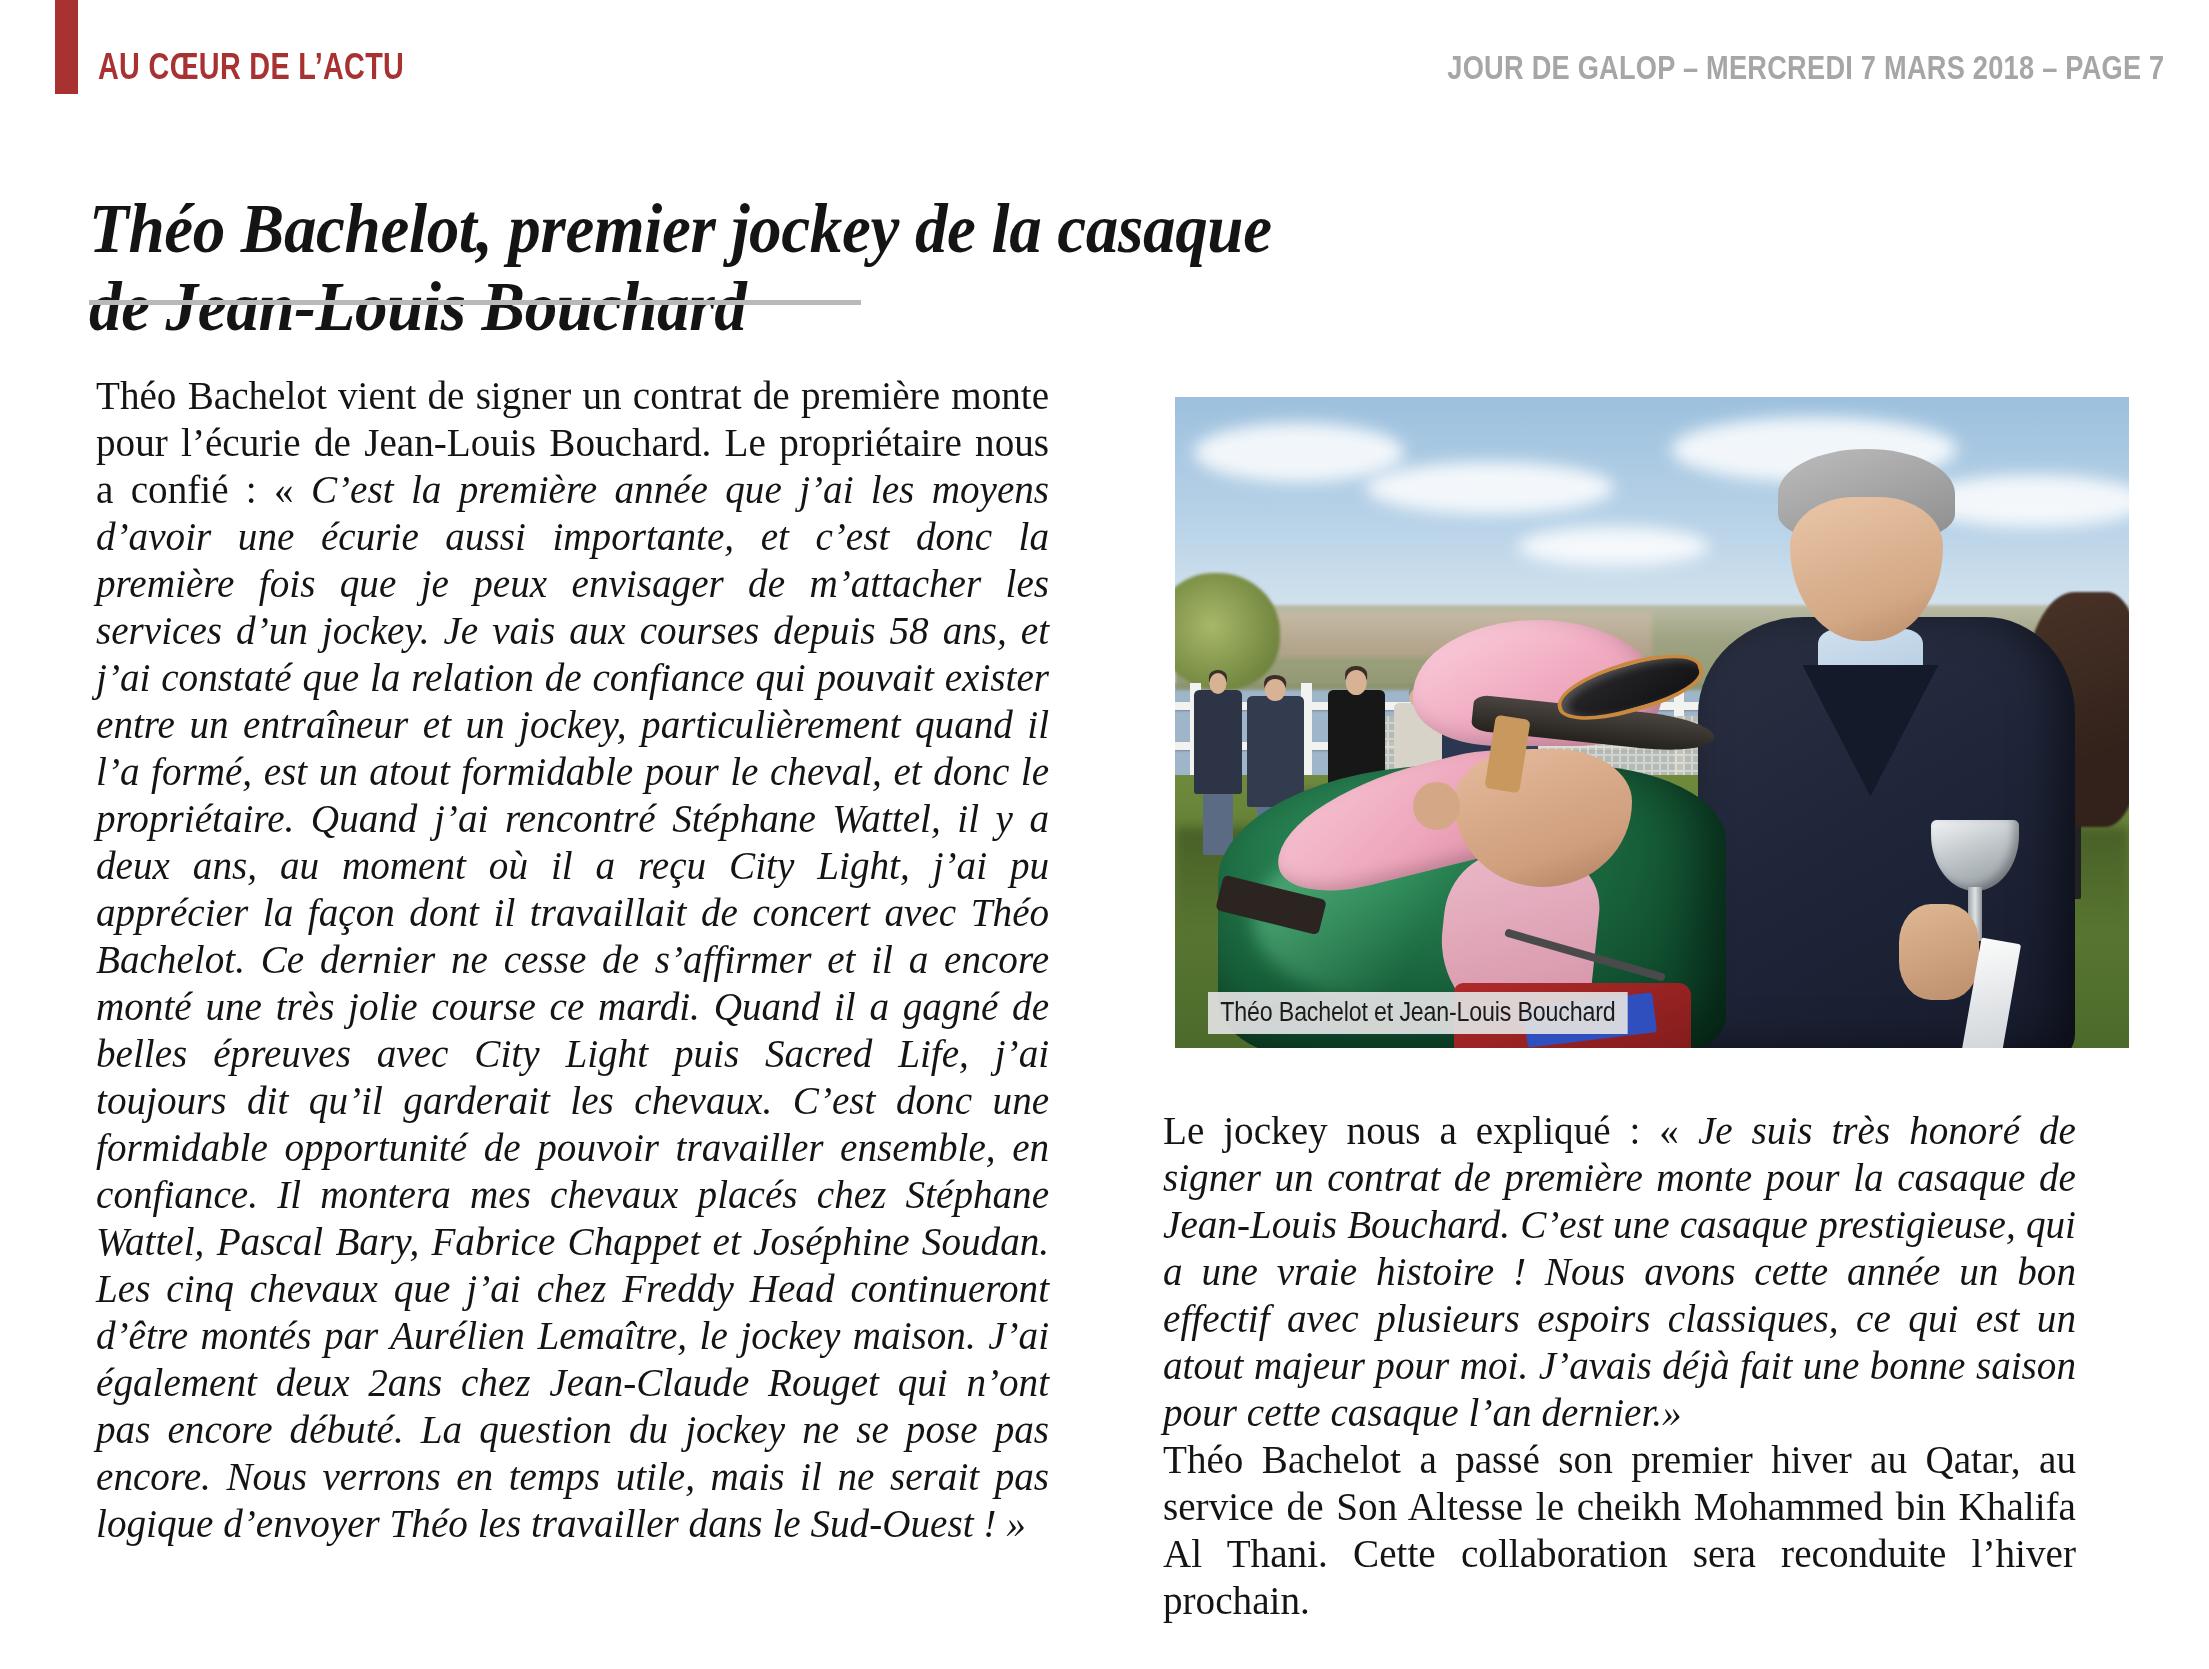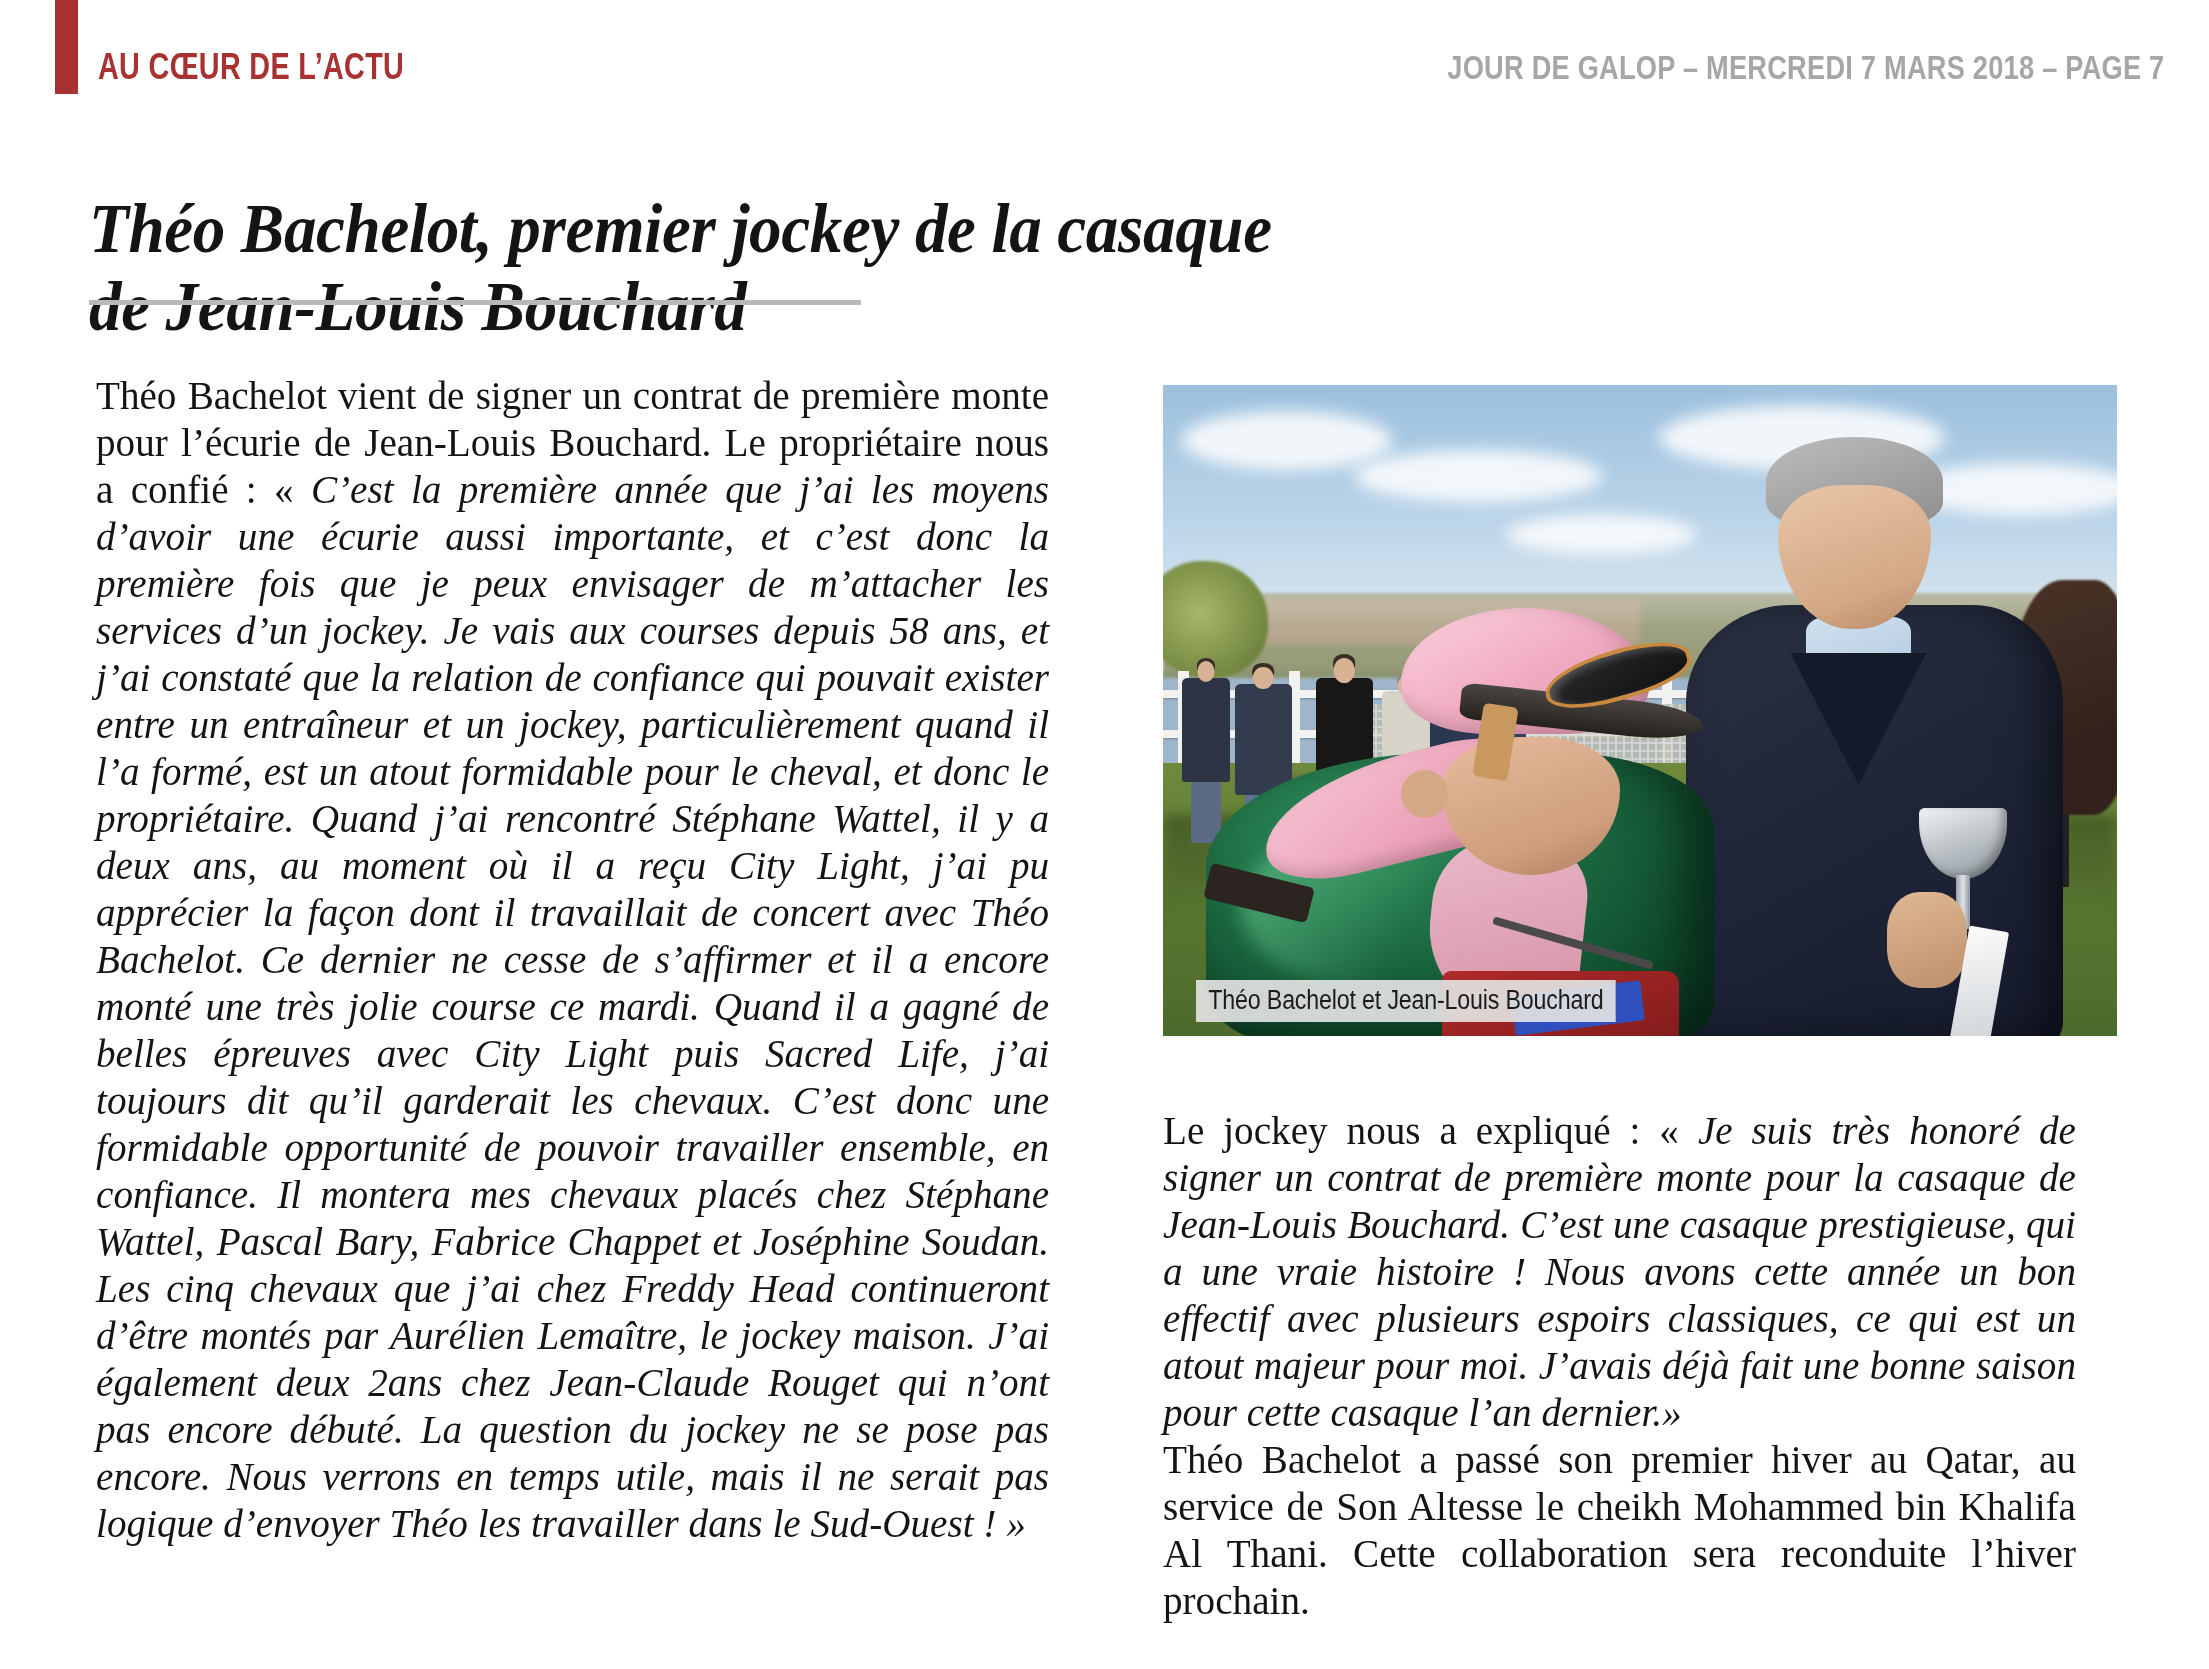--- a/index.html
+++ b/index.html
@@ -342,21 +342,21 @@
 <h1 class="headline">
   <span class="hl-line">Théo Bachelot, premier jockey de la casaque</span>
   <span class="hl-line">de Jean-Louis Bouchard</span>
 </h1>
 <div class="headline-rule"></div>
 
 <div class="col-left">
   <p class="body"><span>Théo Bachelot vient de signer un contrat de première monte pour l’écurie de Jean-Louis Bouchard. Le propriétaire nous a confié : «&nbsp;</span><span class="it">C’est la première année que j’ai les moyens d’avoir une écurie aussi importante, et c’est donc la première fois que je peux envisager de m’attacher les services d’un jockey. Je vais aux courses depuis 58 ans, et j’ai constaté que la relation de confiance qui pouvait exister entre un entraîneur et un jockey, particulièrement quand il l’a formé, est un atout formidable pour le cheval, et donc le propriétaire. Quand j’ai rencontré Stéphane Wattel, il y a deux ans, au moment où il a reçu City Light, j’ai pu apprécier la façon dont il travaillait de concert avec Théo Bachelot. Ce dernier ne cesse de s’affirmer et il a encore monté une très jolie course ce mardi. Quand il a gagné de belles épreuves avec City Light puis Sacred Life, j’ai toujours dit qu’il garderait les chevaux. C’est donc une formidable opportunité de pouvoir travailler ensemble, en confiance. Il montera mes chevaux placés chez Stéphane Wattel, Pascal Bary, Fabrice Chappet et Joséphine Soudan. Les cinq chevaux que j’ai chez Freddy Head continueront d’être montés par Aurélien Lemaître, le jockey maison. J’ai également deux 2ans chez Jean-Claude Rouget qui n’ont pas encore débuté. La question du jockey ne se pose pas encore. Nous verrons en temps utile, mais il ne serait pas logique d’envoyer Théo les travailler dans le Sud-Ouest !&nbsp;»</span></p>
 </div>
 
-<figure class="photo-wrap" style="margin:0;text-align:right;">
+<figure class="photo-wrap" style="margin:12px;text-align:right;">
   <div class="photo">
     <div class="sky"></div>
     <div class="cloud" style="left:2%;top:4%;width:22%;height:9%;"></div>
     <div class="cloud" style="left:20%;top:10%;width:26%;height:8%;"></div>
     <div class="cloud" style="left:52%;top:3%;width:30%;height:10%;"></div>
     <div class="cloud" style="left:78%;top:12%;width:24%;height:8%;"></div>
     <div class="cloud" style="left:36%;top:20%;width:20%;height:6%;"></div>
 
     <div class="treeline"></div>
     <div class="town"></div>

